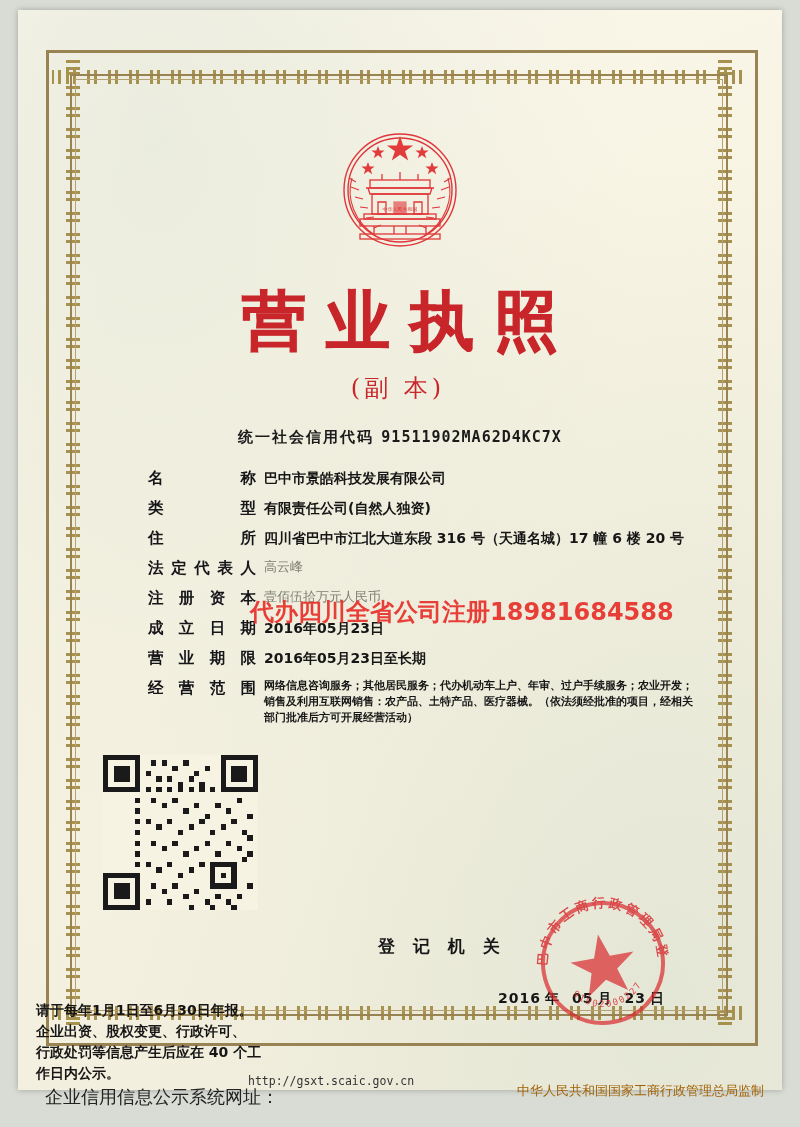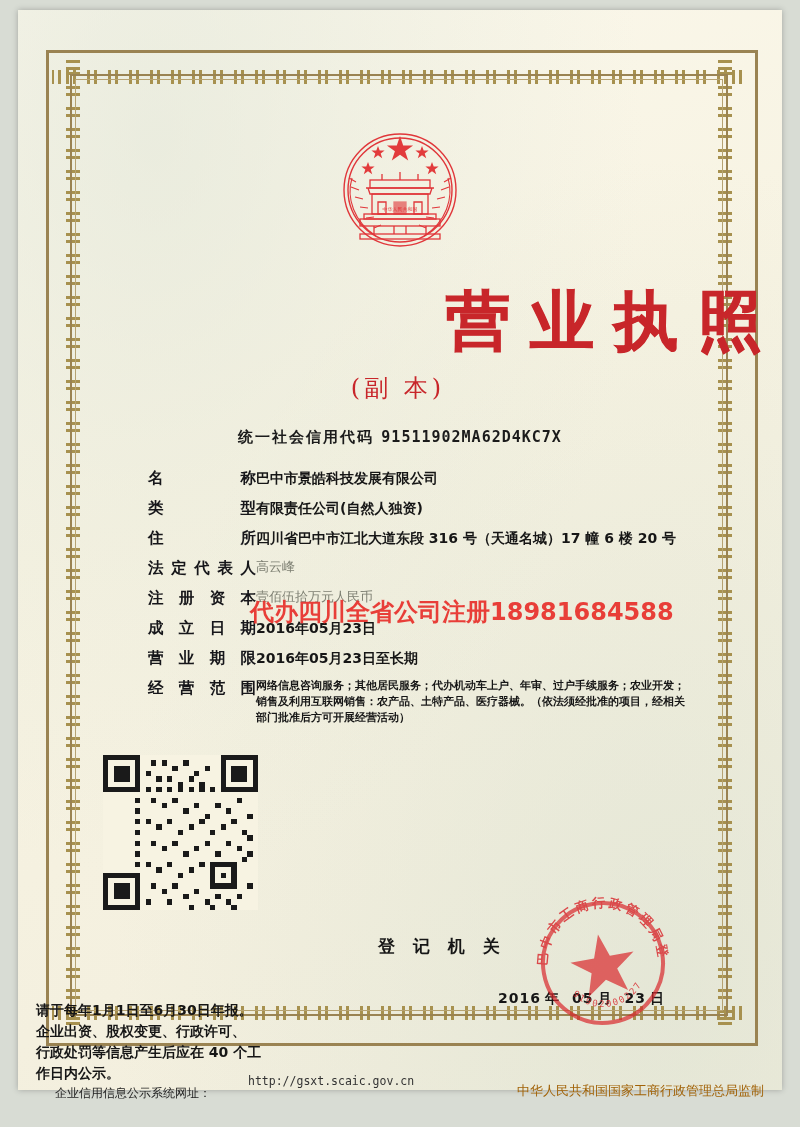--- a/index.html
+++ b/index.html
@@ -53,21 +53,21 @@
     border:1px solid #b6a271;
   }
 
   
   .emblem{
     position:absolute;left:50%;top:108px;transform:translateX(-50%);
     width:140px;height:140px;
   }
   
   .title{
-    position:absolute;left:0;right:0;top:268px;text-align:right;
+    position:absolute;left:0;right:0;top:268px;text-align:center;
     font-family:Liberation Serif, serif;
     font-weight:bold;
     font-size:64px;
     letter-spacing:20px;
     text-indent:20px;
     color:#c8262a;
     -webkit-text-stroke:1px #c8262a;
   }
   .subtitle{
     position:absolute;left:0;right:4px;top:362px;text-align:center;
@@ -92,20 +92,21 @@
     font-size:15.5px;font-weight:bold;color:#16161a;
     display:flex;justify-content:space-between;
     font-family:"DejaVu Sans", sans-serif;
     letter-spacing:0;
   }
   .lbl span{display:inline-block;}
   .val{
     font-size:14px;color:#161616;font-weight:bold;
     font-family:"DejaVu Sans", sans-serif;
     line-height:1.45;
+    padding-left:8px;
   }
   .val.small{font-size:13px;font-weight:normal;}
   .val.scope{font-size:11px;font-weight:bold;width:430px;}
   .val.faded{color:#7d7f72;font-weight:normal;}
 
   
   .advert{
     position:absolute;left:232px;top:586px;
     font-size:24px;font-weight:bold;color:#e8302b;
     font-family:"DejaVu Sans", sans-serif;
@@ -144,22 +145,22 @@
     font-size:14px;line-height:1.5;color:#161616;font-weight:bold;
     font-family:"DejaVu Sans", sans-serif;
   }
   .website{
     position:absolute;left:230px;top:1064px;
     font-size:11.5px;color:#333;
     font-family:"DejaVu Sans Mono", monospace;
     letter-spacing:0;
   }
   .footer-left{
-    position:absolute;left:55px;top:1085px;
-    font-size:12px;color:#222;
+    position:absolute;left:45px;top:1085px;
+    font-size:18px;color:#222;
     font-family:"DejaVu Sans", sans-serif;
   }
   .footer-right{
     position:absolute;right:36px;top:1082px;
     font-size:13px;color:#a16207;
     font-family:"DejaVu Sans", sans-serif;
   }
 </style>
 </head>
 <body>

